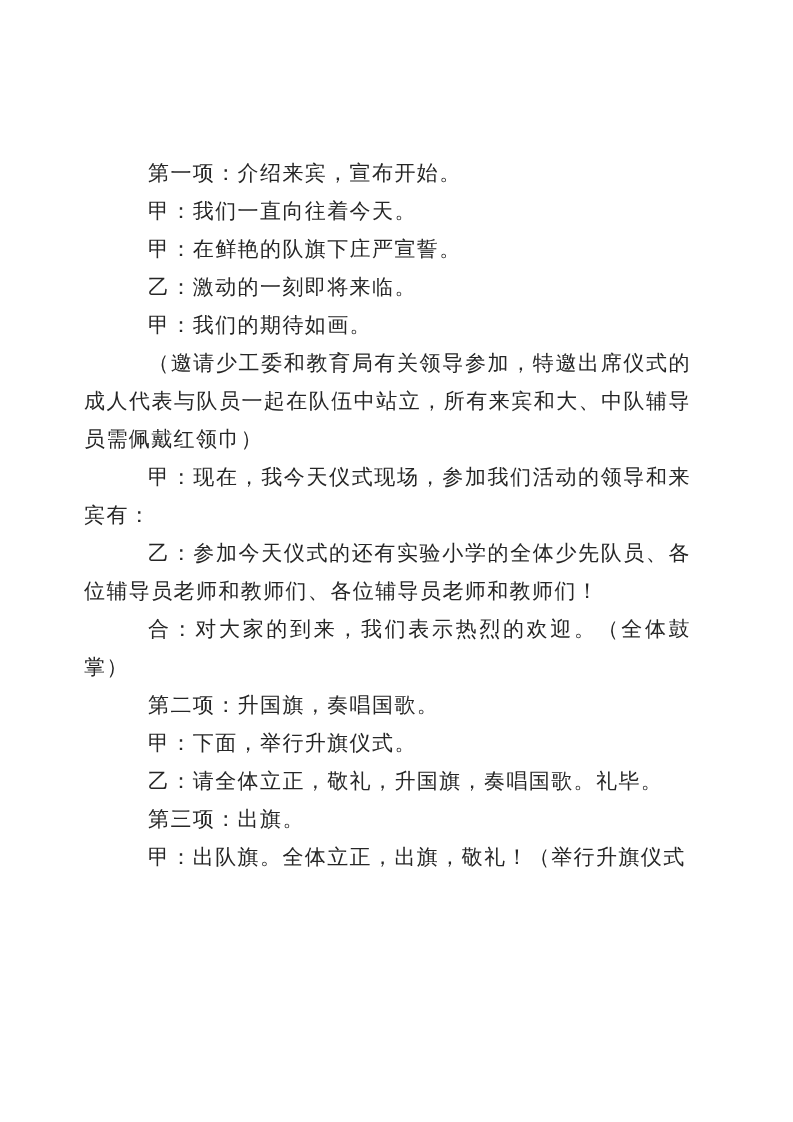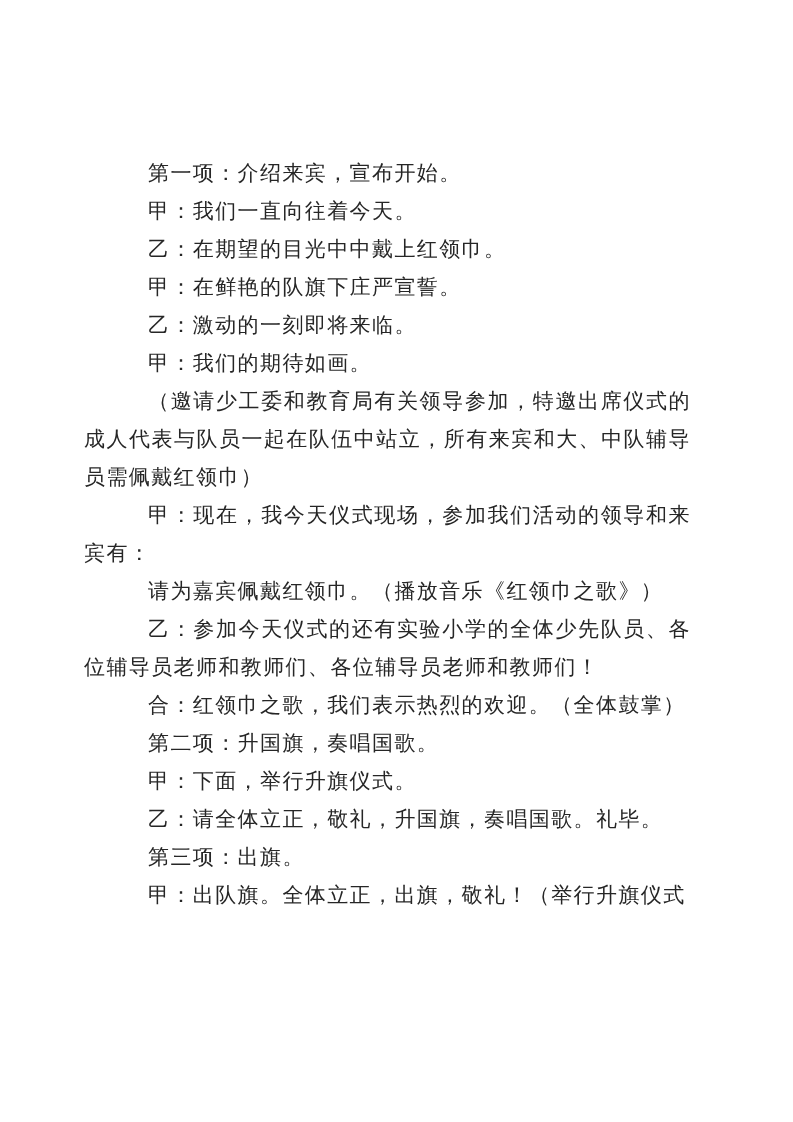--- a/index.html
+++ b/index.html
@@ -40,28 +40,26 @@
     word-break: break-all;
   }
 </style>
 </head>
 <body style="background: rgb(255, 255, 255);">
 
 <div class="doc-page">
   <div class="doc-body" style="color: rgb(38, 38, 38);">
       <p>第一项：介绍来宾，宣布开始。</p>
       <p>甲：我们一直向往着今天。</p>
-      <p>乙：在期望的目光中中戴上红领巾。</p>
       <p>甲：在鲜艳的队旗下庄严宣誓。</p>
       <p>乙：激动的一刻即将来临。</p>
       <p>甲：我们的期待如画。</p>
       <p>（邀请少工委和教育局有关领导参加，特邀出席仪式的成人代表与队员一起在队伍中站立，所有来宾和大、中队辅导员需佩戴红领巾）</p>
       <p>甲：现在，我今天仪式现场，参加我们活动的领导和来宾有：</p>
-      <p>请为嘉宾佩戴红领巾。（播放音乐《红领巾之歌》）</p>
       <p>乙：参加今天仪式的还有实验小学的全体少先队员、各位辅导员老师和教师们、各位辅导员老师和教师们！</p>
-      <p>合：红领巾之歌，我们表示热烈的欢迎。（全体鼓掌）</p>
+      <p>合：对大家的到来，我们表示热烈的欢迎。（全体鼓掌）</p>
       <p>第二项：升国旗，奏唱国歌。</p>
       <p>甲：下面，举行升旗仪式。</p>
       <p>乙：请全体立正，敬礼，升国旗，奏唱国歌。礼毕。</p>
       <p>第三项：出旗。</p>
       <p>甲：出队旗。全体立正，出旗，敬礼！（举行升旗仪式</p>
     </div>
 </div>
 
 </body></html>

